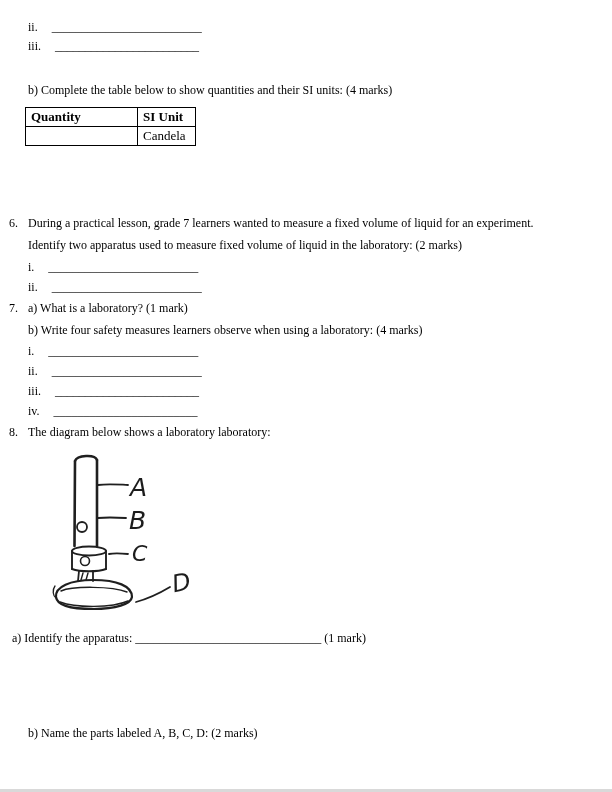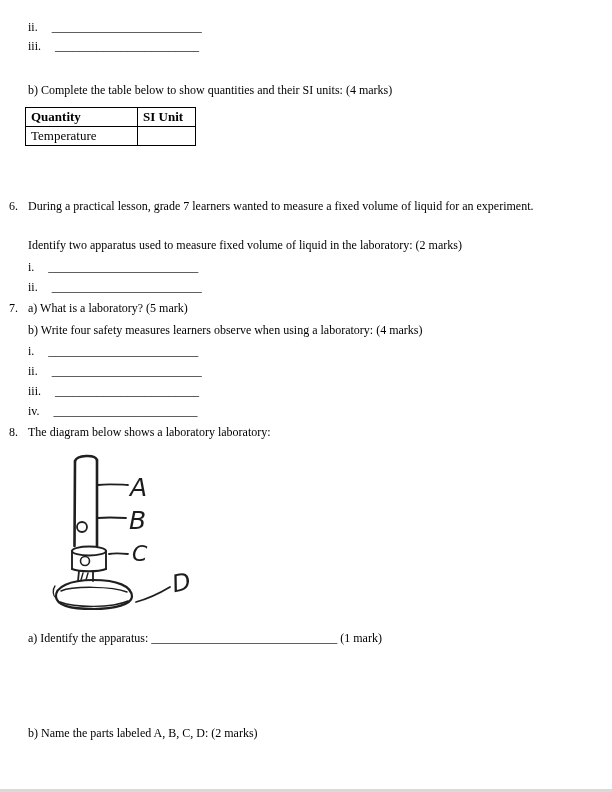--- a/index.html
+++ b/index.html
@@ -48,32 +48,32 @@
 
 <table class="si-table" style="left:25px; top:107px">
   <thead>
     <tr>
       <th class="col-q">Quantity</th>
       <th class="col-u">SI Unit</th>
     </tr>
   </thead>
   <tbody>
     <tr>
-      <td>Temperature</td>
       <td></td>
+      <td>Candela</td>
     </tr>
   </tbody>
 </table>
 
-<div class="line" style="left:9px; top:199px"><span class="qnum">6.</span><span>During a practical lesson, grade 7 learners wanted to measure a fixed volume of liquid for an experiment.</span></div>
+<div class="line" style="left:9px; top:216px"><span class="qnum">6.</span><span>During a practical lesson, grade 7 learners wanted to measure a fixed volume of liquid for an experiment.</span></div>
 <div class="line" style="left:28px; top:238px"><span>Identify </span><span class="bold">two apparatus</span><span> used to measure fixed volume of liquid in the laboratory: (2 marks)</span></div>
 <div class="line" style="left:28px; top:260px"><span>i.</span><span class="u">_________________________</span></div>
 <div class="line" style="left:28px; top:280px"><span>ii.</span><span class="u">_________________________</span></div>
 
-<div class="line" style="left:9px; top:301px"><span class="qnum">7.</span><span>a) What is a laboratory? (5 mark)</span></div>
+<div class="line" style="left:9px; top:301px"><span class="qnum">7.</span><span>a) What is a laboratory? (1 mark)</span></div>
 <div class="line" style="left:28px; top:323px">b) Write four safety measures learners observe when using a laboratory: (4 marks)</div>
 <div class="line" style="left:28px; top:344px"><span>i.</span><span class="u">_________________________</span></div>
 <div class="line" style="left:28px; top:364px"><span>ii.</span><span class="u">_________________________</span></div>
 <div class="line" style="left:28px; top:384px"><span>iii.</span><span class="u">________________________</span></div>
 <div class="line" style="left:28px; top:404px"><span>iv.</span><span class="u">________________________</span></div>
 
 <div class="line" style="left:9px; top:425px"><span class="qnum">8.</span><span>The diagram below shows a laboratory laboratory:</span></div>
 
 <svg class="diagram" width="160" height="170" viewBox="0 0 160 170">
   <g stroke="#1f1f1f" fill="none" stroke-linecap="round" stroke-linejoin="round">
@@ -108,17 +108,17 @@
 
     <path d="M84,152 C95,149 108,143 118,137" stroke-width="1.8"></path>
   </g>
 
   <text class="hand-letter" x="78" y="46" font-size="25">A</text>
   <text class="hand-letter" x="77" y="79" font-size="25">B</text>
   <text class="hand-letter" x="80" y="111" font-size="22">C</text>
   <text class="hand-letter" x="120" y="141" font-size="24" transform="rotate(-12 128 132)">D</text>
 </svg>
 
-<div class="line" style="left:28px; top:631px"><span>a) Identify the apparatus: </span><span>_______________________________</span><span> (1 mark)</span></div>
+<div class="line" style="left:12px; top:631px"><span>a) Identify the apparatus: </span><span>_______________________________</span><span> (1 mark)</span></div>
 
 <div class="line" style="left:28px; top:726px">b) Name the parts labeled A, B, C, D: (2 marks)</div>
 
 <div class="page-edge"></div>
 
 </body></html>

